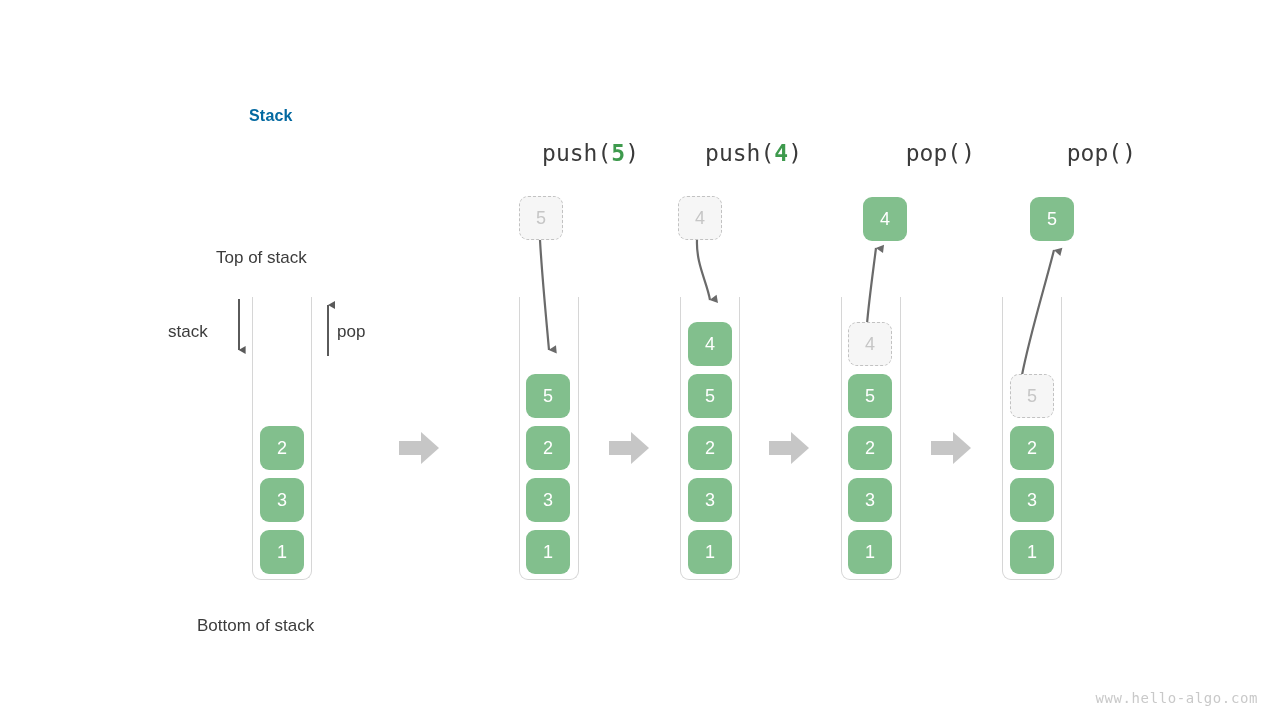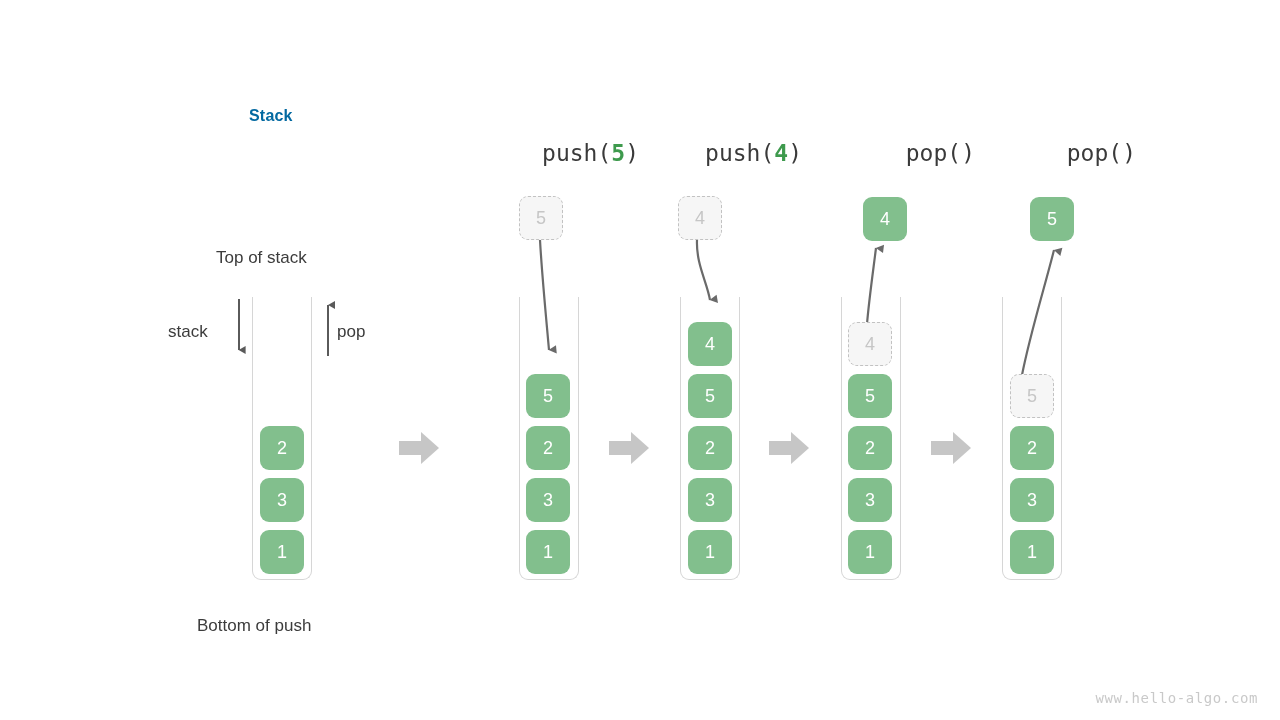--- a/index.html
+++ b/index.html
@@ -117,21 +117,21 @@
     white-space: nowrap;
   }
 </style>
 </head>
 <body>
 
 <div class="abs" id="stack-title">Stack</div>
 
 <div class="abs label-bold" id="top-of-stack-label">Top of stack</div>
 
-<div class="abs label-bold" id="bottom-of-stack-label">Bottom of push</div>
+<div class="abs label-bold" id="bottom-of-stack-label">Bottom of stack</div>
 
 <div class="abs label-bold" id="push-label">stack</div>
 
 <div class="abs label-bold" id="pop-label">pop</div>
 
 <svg class="thin-arrow" style="left:228px; top:298px;" width="22" height="62" viewBox="0 0 22 62">
   <defs>
     <marker id="tipDown" markerWidth="9" markerHeight="9" refX="4.5" refY="8" orient="auto" markerUnits="userSpaceOnUse">
       <path d="M0.6,1.4 L4.5,8.4 L8.4,1.4 Z" fill="#5a5a5a"></path>
     </marker>

